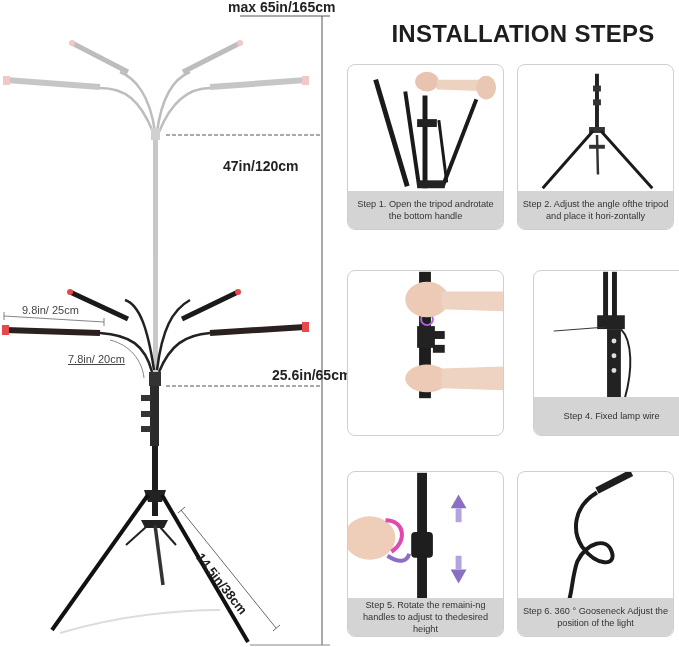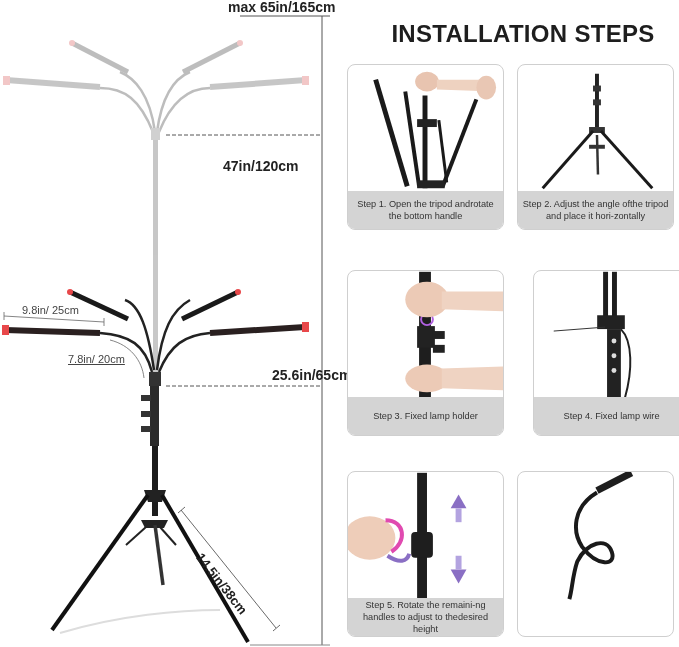--- a/index.html
+++ b/index.html
@@ -127,21 +127,20 @@
     <rect x="72" y="0" width="12" height="128" fill="#1e1e1e"></rect>
     <rect x="70" y="55" width="18" height="22" fill="#222"></rect>
     <rect x="86" y="60" width="12" height="8" fill="#222"></rect>
     <rect x="86" y="74" width="12" height="8" fill="#222"></rect>
     <circle cx="80" cy="48" r="6" fill="none" stroke="#b060e0" stroke-width="2"></circle>
     <ellipse cx="80" cy="28" rx="22" ry="18" fill="#eccab6"></ellipse>
     <path d="M95 20 L157 20 L157 40 L95 38 Z" fill="#efd3c2"></path>
     <ellipse cx="80" cy="108" rx="22" ry="14" fill="#eccab6"></ellipse>
     <path d="M95 98 L157 96 L157 120 L95 118 Z" fill="#efd3c2"></path>
   </svg>
-  <div class="cap">Step 3. Fixed lamp holder</div>
 </div>
 
 <div class="card" style="left:517px;top:270px;margin-left:16px;">
   <svg class="pic" viewBox="0 0 157 128">
     <rect x="70" y="0" width="5" height="48" fill="#1e1e1e"></rect>
     <rect x="79" y="0" width="5" height="48" fill="#1e1e1e"></rect>
     <rect x="64" y="44" width="28" height="14" fill="#222"></rect>
     <rect x="74" y="58" width="14" height="70" fill="#222"></rect>
     <circle cx="81" cy="70" r="2.5" fill="#ddd"></circle>
     <circle cx="81" cy="85" r="2.5" fill="#ddd"></circle>
@@ -165,13 +164,14 @@
     <rect x="109" y="84" width="6" height="14" fill="#b3a3e0"></rect>
   </svg>
   <div class="cap">Step 5. Rotate the remaini-ng handles to adjust to thedesired height</div>
 </div>
 
 <div class="card" style="left:517px;top:471px;">
   <svg class="pic" viewBox="0 0 157 128">
     <line x1="80" y1="18" x2="115" y2="0" stroke="#1e1e1e" stroke-width="7"></line>
     <path d="M80 20 C55 35,55 60,65 75 C80 95,100 95,95 80 C90 65,70 70,60 90 C55 105,55 118,52 128" stroke="#1a1a1a" stroke-width="4" fill="none"></path>
   </svg>
+  <div class="cap">Step 6. 360 ° Gooseneck Adjust the position of the light</div>
 </div>
 
 </body></html>

